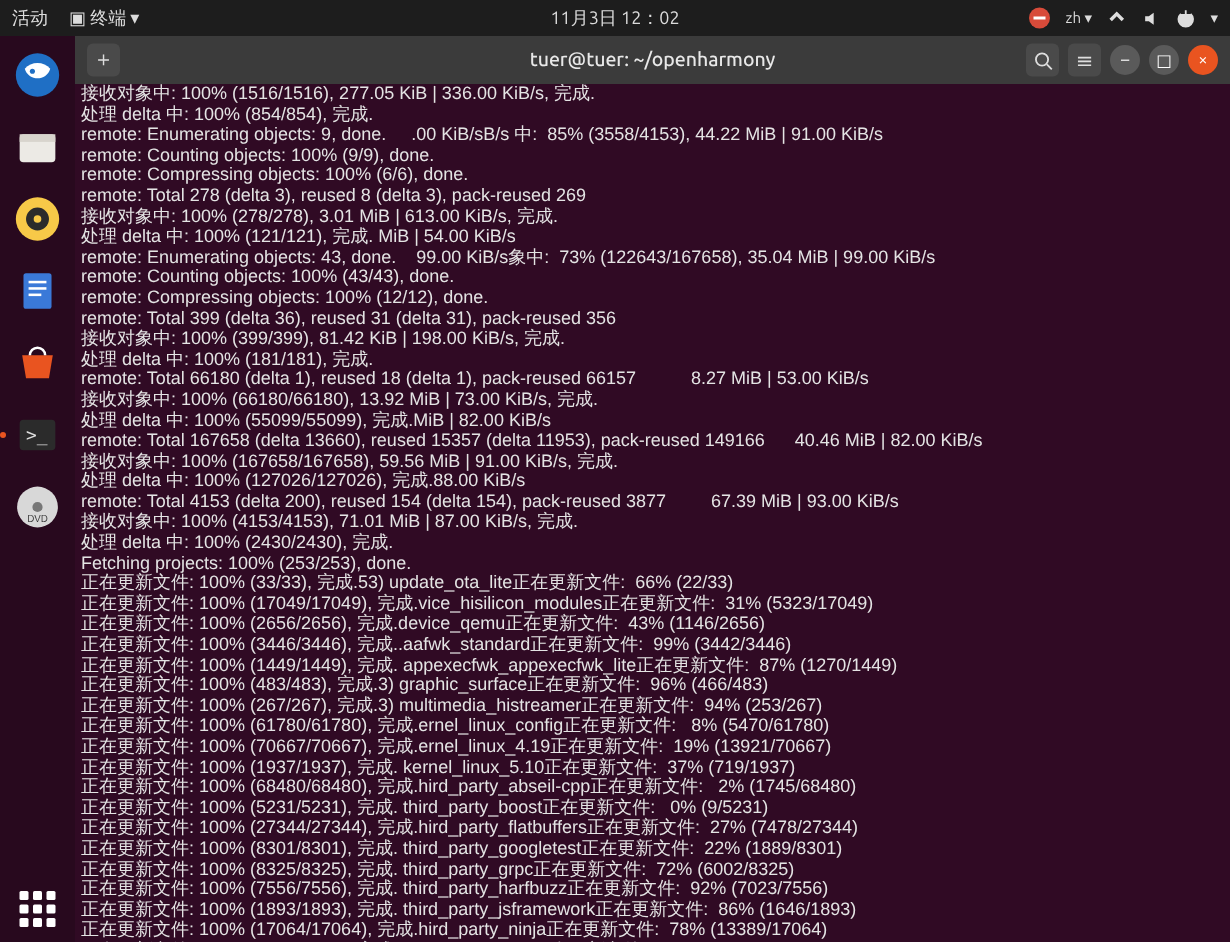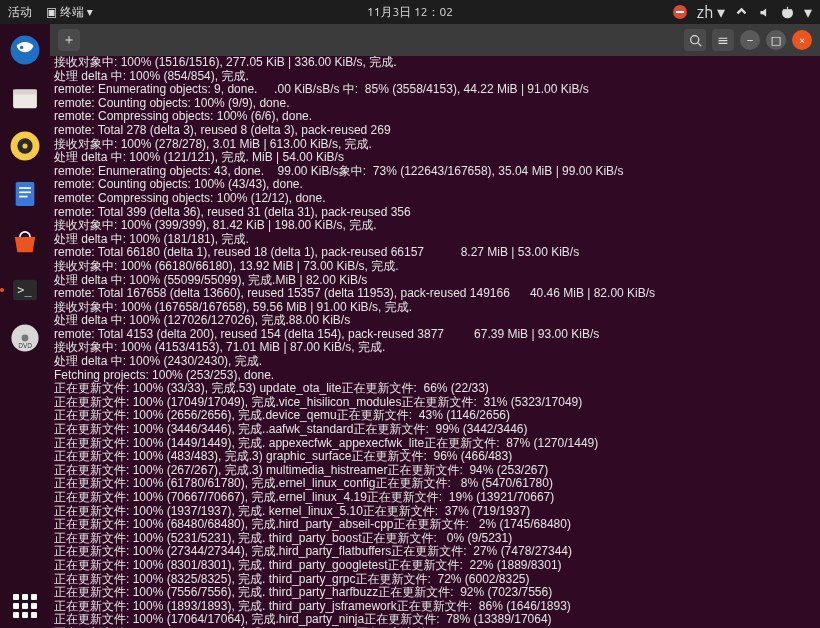--- a/index.html
+++ b/index.html
@@ -19,21 +19,21 @@
   align-items: center;
   justify-content: space-between;
   padding: 0 8px;
   color: #dcdcdc;
   font-size: 12px;
 }
 .topbar .left { display: flex; gap: 14px; align-items: center; }
 .topbar .center { position: absolute; left: 50%; transform: translateX(-50%); }
 .topbar .right { display: flex; gap: 10px; align-items: center; }
 .topbar .right svg { width: 13px; height: 13px; }
-.topbar .right span { font-size: 16px; }
+.topbar .right span { font-size: 10px; }
 .nominimize-icon {
   width: 14px; height: 14px; border-radius: 50%;
   background: #d84b3a; display: inline-flex;
   align-items: center; justify-content: center;
 }
 .nominimize-icon::before {
   content: ""; width: 8px; height: 2px; background: #fff;
 }
 .dock {
   position: absolute; left: 0; top: 24px; bottom: 0;
@@ -187,20 +187,21 @@
         <span></span>
       </div>
   </div>
 </div>
 
 <div class="window">
   <div class="titlebar">
     <div class="tb-left">
       <div class="tb-btn">＋</div>
     </div>
+    <div class="tb-center">tuer@tuer: ~/openharmony</div>
     <div class="tb-right">
       <div class="tb-btn">
         <svg width="13" height="13" viewBox="0 0 16 16">
             <circle cx="7" cy="7" r="5" stroke="#ddd" stroke-width="1.5" fill="none"></circle>
             <line x1="11" y1="11" x2="15" y2="15" stroke="#ddd" stroke-width="1.5"></line>
           </svg>
       </div>
       <div class="tb-btn">≡</div>
       <div class="wc min">–</div>
       <div class="wc max">□</div>

